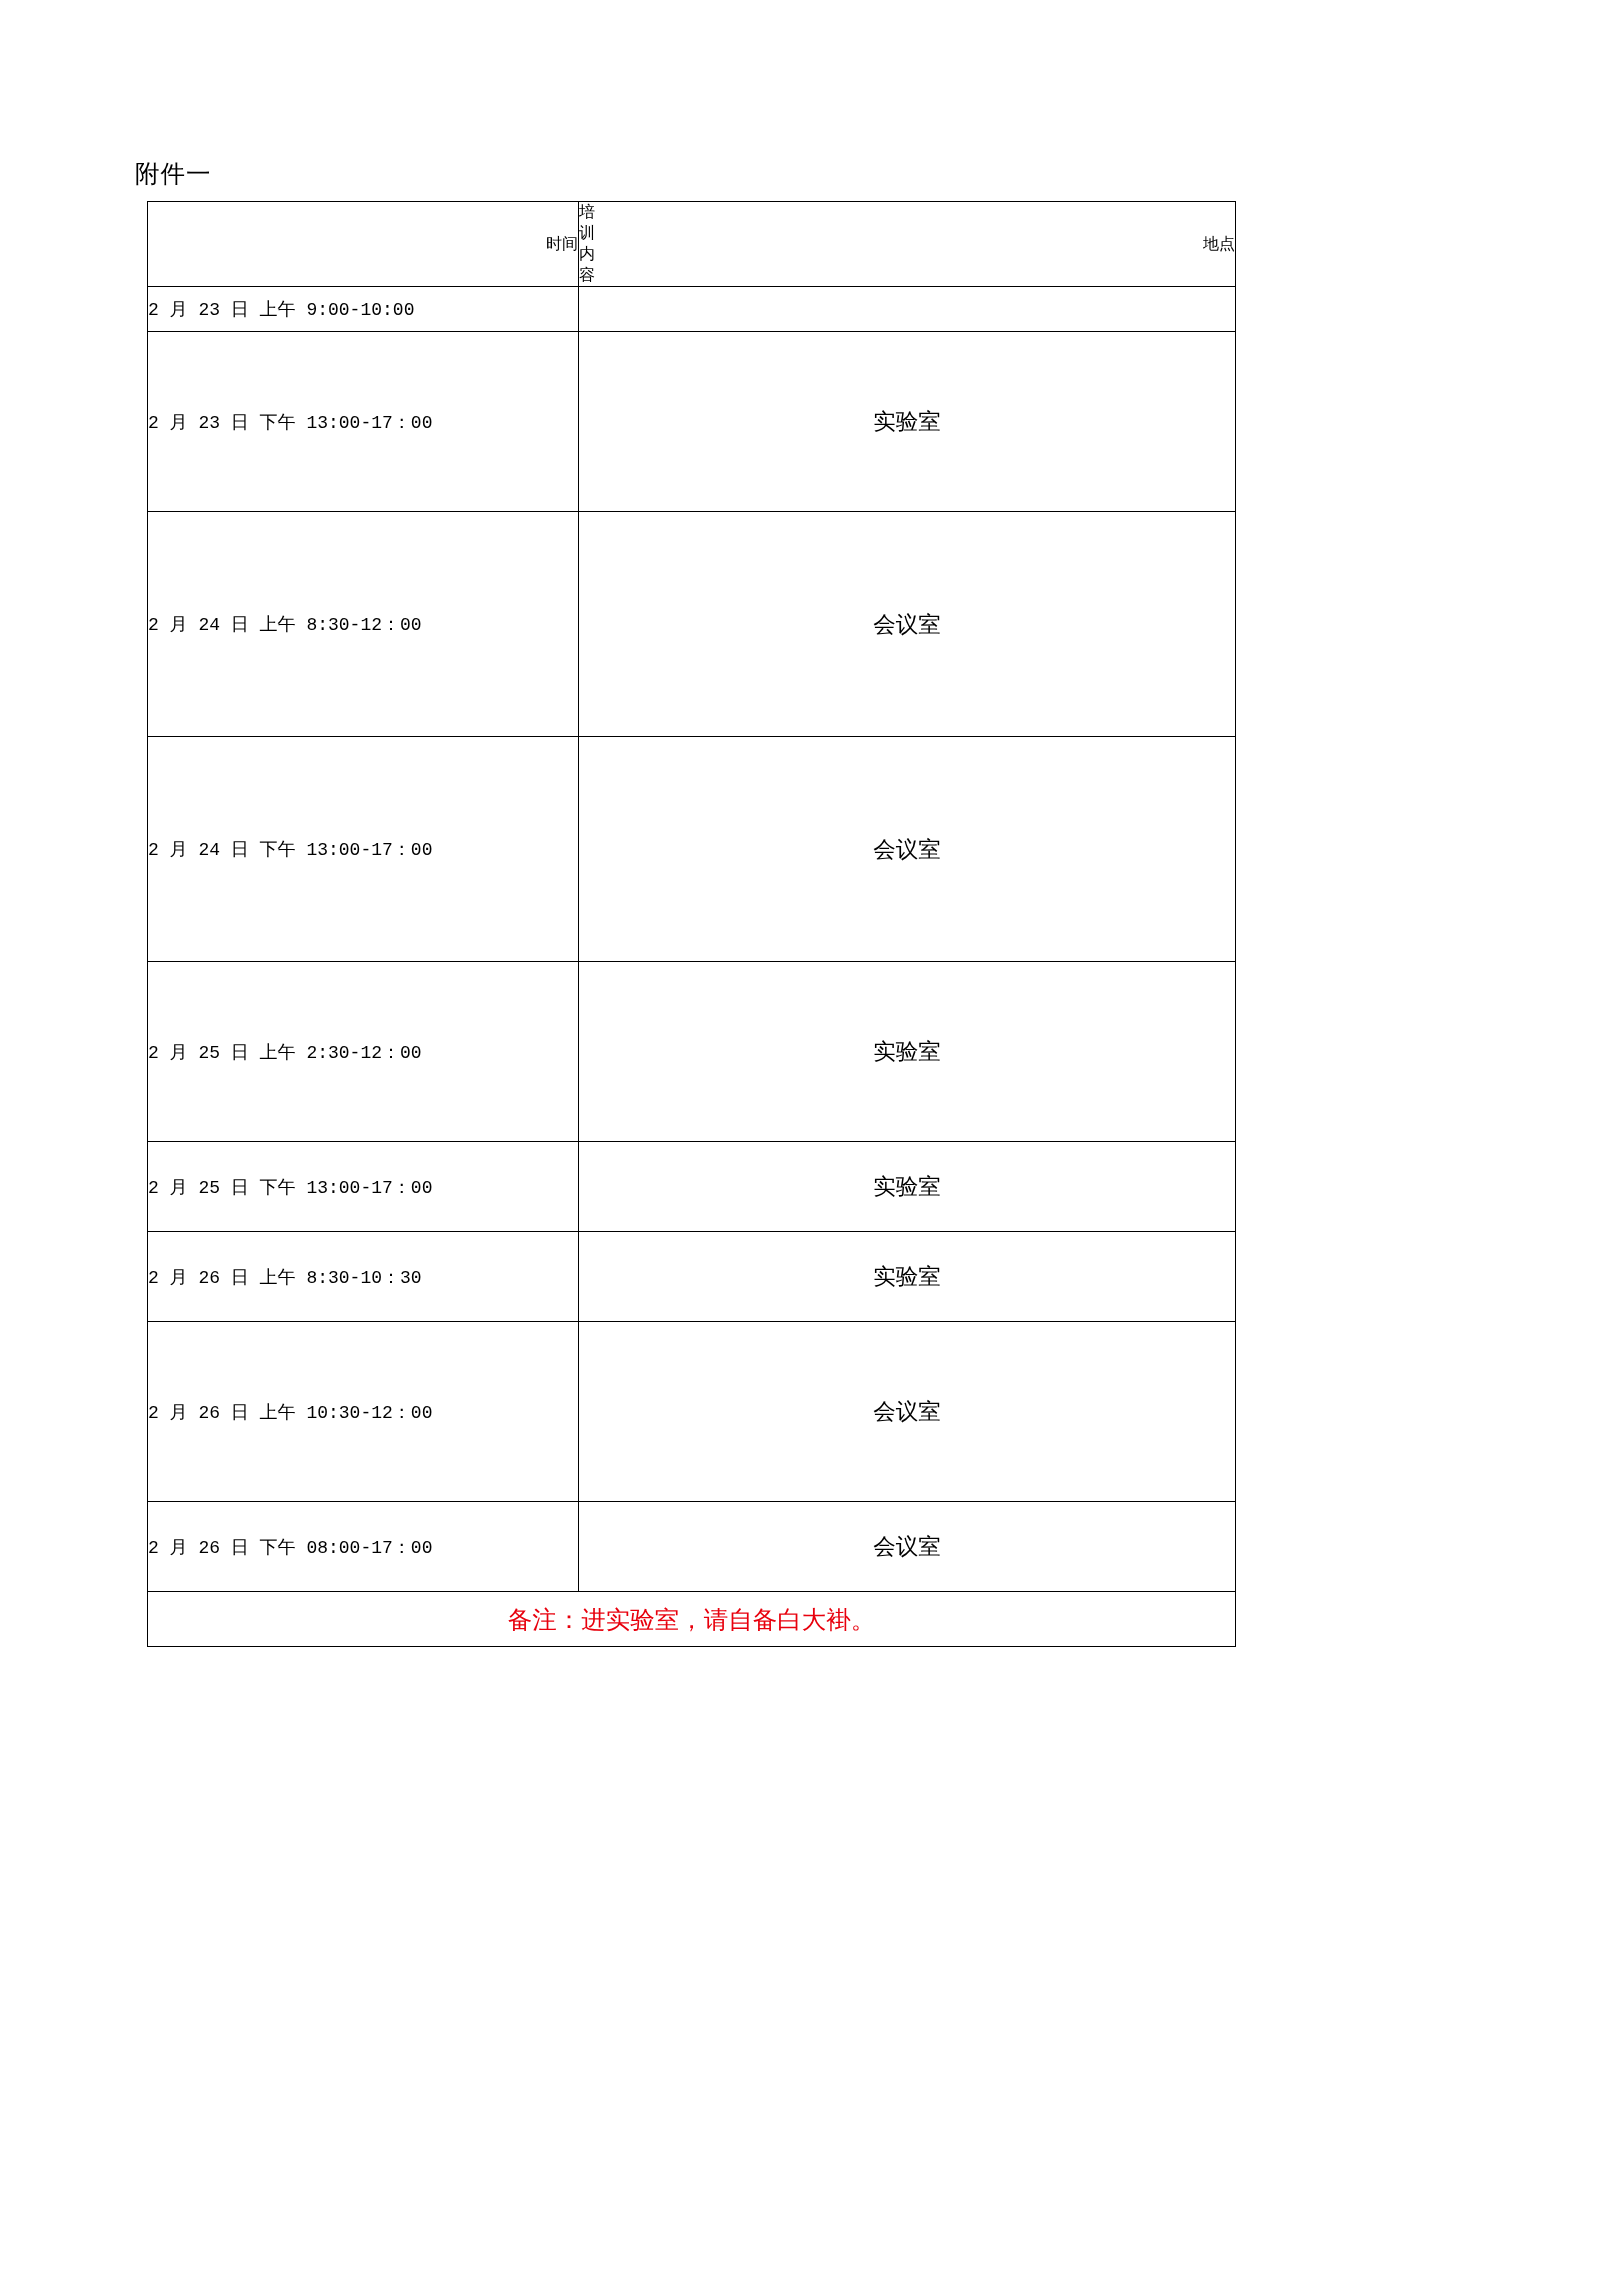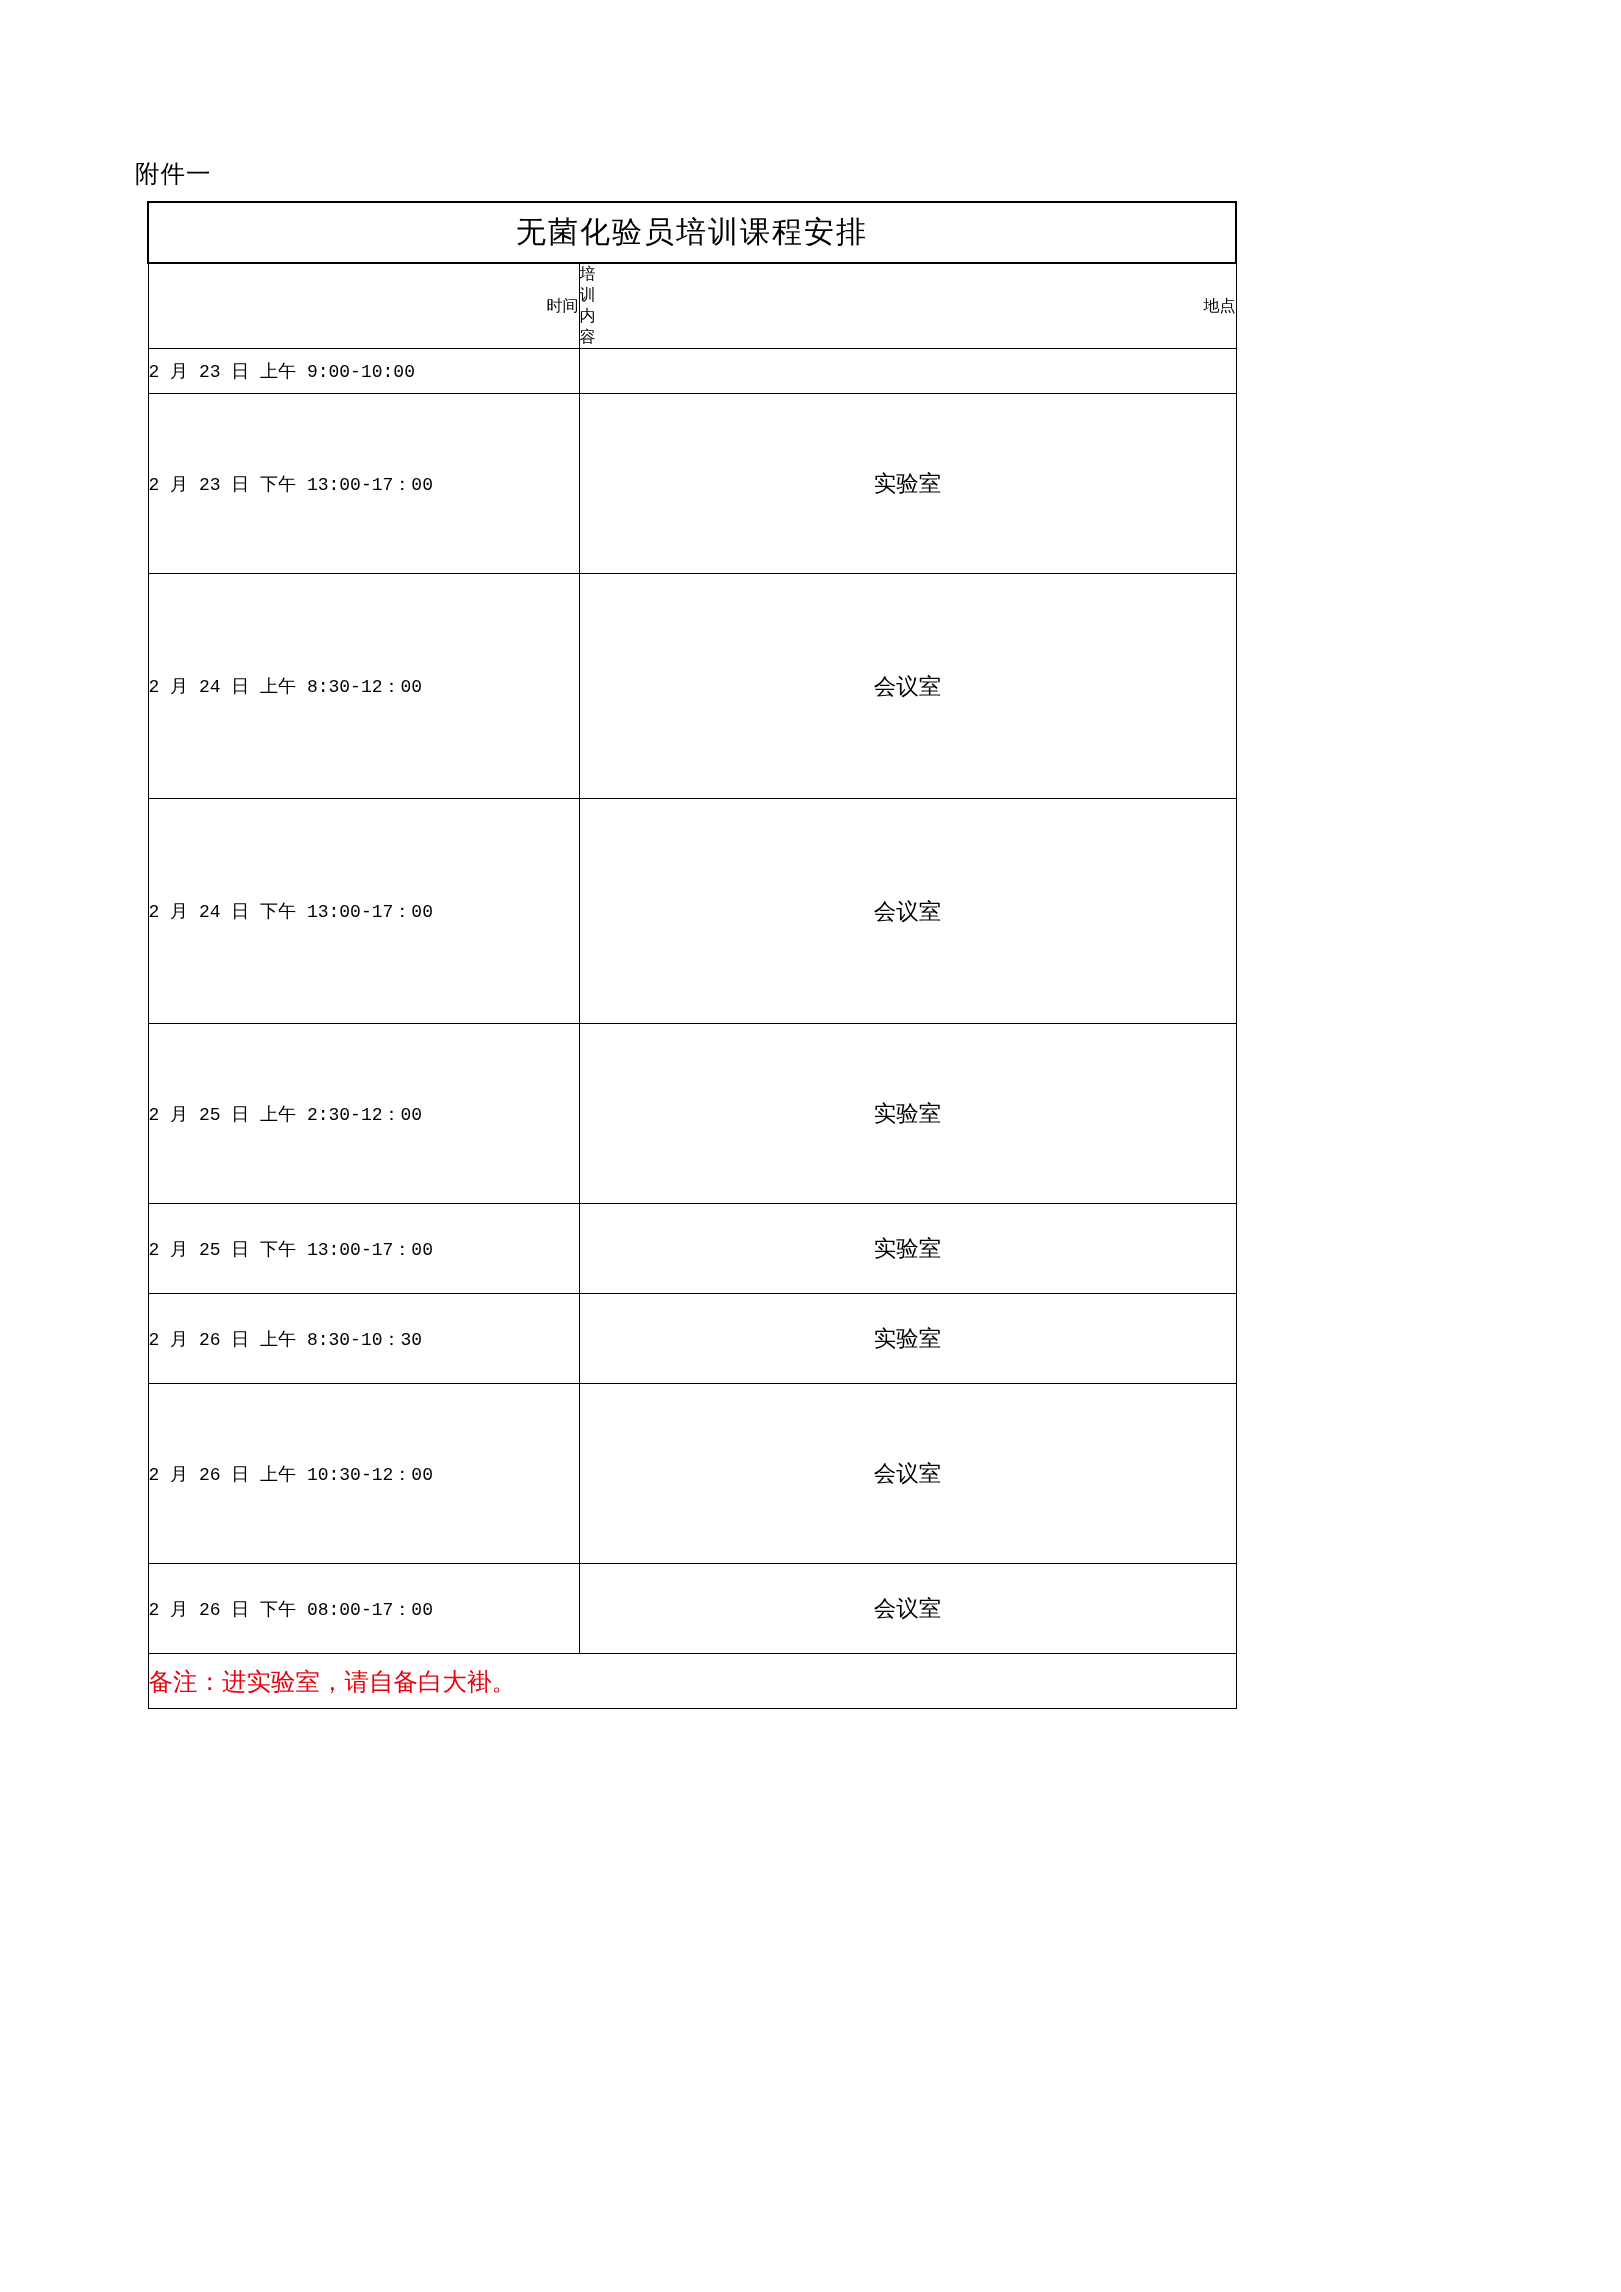--- a/index.html
+++ b/index.html
@@ -96,43 +96,40 @@
   }
   .sub-table tr:last-child td {
     border-bottom: 0;
   }
   .note-cell {
     height: 54px;
     font-size: 24.5px;
     font-weight: bold;
     color: #e8000d;
     padding-left: 21.6px;
-    text-align: left;
+    text-align: center;
   }
   .nowrap { white-space: nowrap; }
 </style>
 </head>
 <body>
 
 <div class="page">
 
   <div class="attach-label">附件一</div>
 
   <table class="doc-table">
     <colgroup>
       <col style="width:431px">
       <col style="width:religious">
       <col style="width:657px">
       <col style="width:256px">
     </colgroup>
     <tbody>
       <tr>
-        <td class="title-cell outer" colspan="3">无菌化验员培训课程安排</td>
-      </tr>
-      <tr>
         <td class="head-cell">时间</td>
         <td class="head-cell">培训内容</td>
         <td class="head-cell">地点</td>
       </tr>
       </tbody>
       <tbody id="rows-host">
         <tr>
           <td class="time-cell nowrap">2 月 23 日 上午 9:00-10:00</td>
           <td>
             <table class="sub-table">

